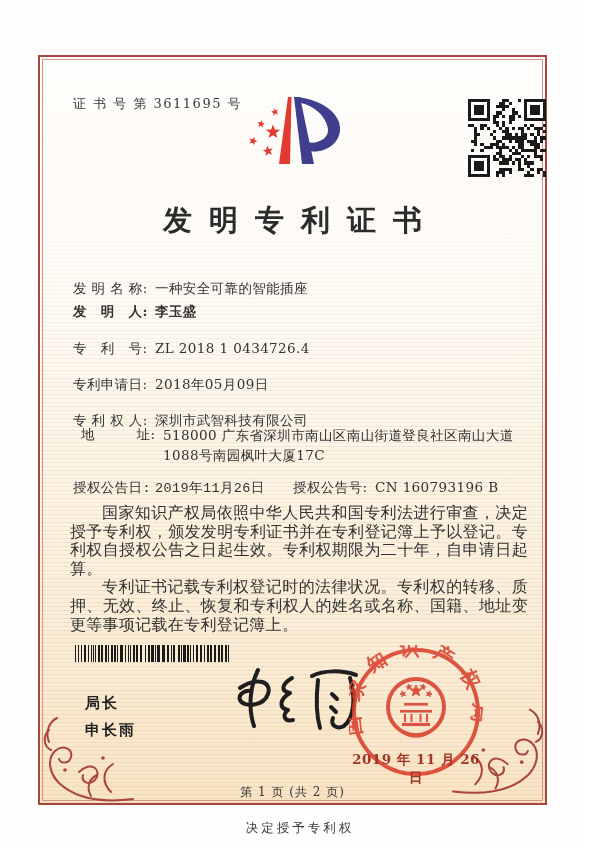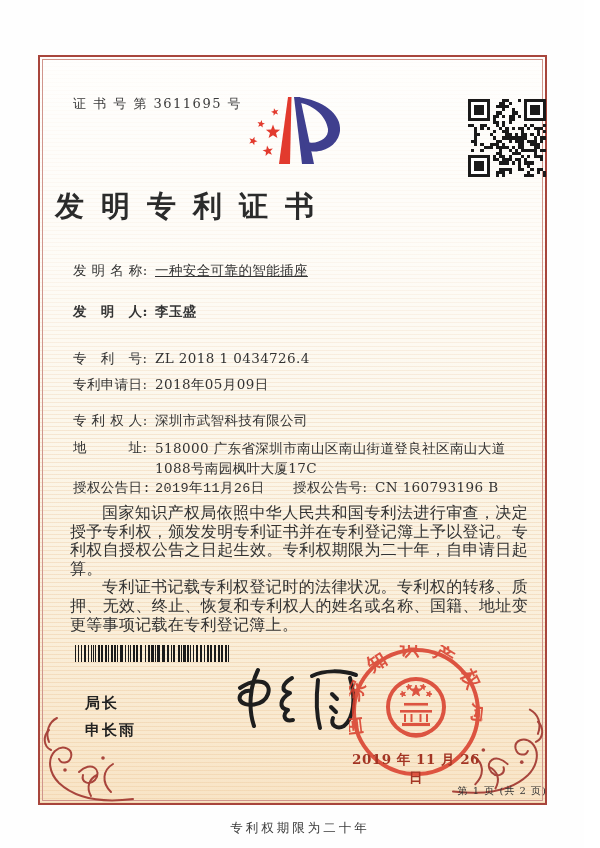--- a/index.html
+++ b/index.html
@@ -20,41 +20,41 @@
       repeating-linear-gradient(0deg, rgba(221,163,105,.28) 0px, rgba(221,163,105,.28) 1px,
         rgba(255,255,255,0) 1px, rgba(255,255,255,0) 4px);
   }
   .frame::before{
     content:""; position:absolute; inset:2px;
     border:1px solid #d0958c; pointer-events:none;
   }
   .abs{position:absolute;}
   .cert-no{left:73px; top:95px; font-size:13px; letter-spacing:1.5px; color:#3a3a3a;}
   .title{
-    left:38px; top:187px; width:509px; 
+    left:38px; top:201px; width:509px; text-align:center;
     font-size:29px; font-weight:700; letter-spacing:17px; text-indent:17px; color:#2b2b2b;
   }
   .field-row{left:73px; font-size:13.5px; color:#333; letter-spacing:.4px; white-space:nowrap;}
   .flabel{display:inline-block; width:82px; white-space:nowrap;}
   .fvalue{letter-spacing:.4px;}
   .addr-value{
     display:inline-block; width:380px; white-space:normal;
     line-height:19.5px; vertical-align:top; letter-spacing:.4px;
   }
   .paras{left:70px; top:504px; width:458px; font-size:16px; line-height:18.6px;
     text-align:justify; color:#333;}
   .paras p{margin:0; text-indent:2em; letter-spacing:.3px;}
   .director{font-family:"DejaVu Sans","Liberation Sans",sans-serif;
     font-weight:700; font-size:15px; color:#222; letter-spacing:2px;}
   .seal-date{
     left:347px; top:751px; width:138px; text-align:center;
     font-size:13.5px; font-weight:600; color:#a33524; letter-spacing:.5px; z-index:4;
   }
-  .page-info{left:38px; top:784px; width:509px; text-align:right;
-    font-size:10px; color:#333; letter-spacing:1px; z-index:2;}
+  .page-info{left:38px; top:784px; width:509px; text-align:center;
+    font-size:12px; color:#333; letter-spacing:1px; z-index:2;}
   .back-note{left:0; top:820px; width:600px; text-align:center;
     font-size:12.5px; color:#3a3a3a; letter-spacing:3px;}
   svg{display:block;}
   .qr-svg rect{shape-rendering:crispEdges;}
 </style>
 </head>
 <body>
 
 <div class="page">
 
@@ -265,36 +265,36 @@
         <rect x="11" y="24" width="1" height="1" fill="#1a1a1a"></rect>
         <rect x="18" y="24" width="1" height="1" fill="#1a1a1a"></rect>
         <rect x="19" y="24" width="1" height="1" fill="#1a1a1a"></rect>
         <rect x="20" y="24" width="1" height="1" fill="#1a1a1a"></rect>
         <rect x="24" y="24" width="1" height="1" fill="#1a1a1a"></rect>
       </g>
   </svg>
 
   <div class="abs title">发明专利证书</div>
 
-  <div class="abs field-row" style="top:262px;text-decoration:underline;">
+  <div class="abs field-row" style="top:280px;">
     <span class="flabel">发 明 名 称:</span><span class="fvalue">一种安全可靠的智能插座</span>
   </div>
   <div class="abs field-row" style="top:303px;font-weight:bold;">
     <span class="flabel">发　明　人:</span><span class="fvalue">李玉盛</span>
   </div>
-  <div class="abs field-row" style="top:340px;margin-top:10px;">
+  <div class="abs field-row" style="top:340px;">
     <span class="flabel">专　利　号:</span><span class="fvalue">ZL 2018 1 0434726.4</span>
   </div>
   <div class="abs field-row" style="top:376px;">
     <span class="flabel">专利申请日:</span><span class="fvalue">2018年05月09日</span>
   </div>
   <div class="abs field-row" style="top:412px;">
     <span class="flabel">专 利 权 人:</span><span class="fvalue">深圳市武智科技有限公司</span>
   </div>
-  <div class="abs field-row" style="top:439px;">
+  <div class="abs field-row" style="top:426px;margin-left:8px;">
     <span class="flabel" style="vertical-align:top;">地　　　址:</span><span class="addr-value">518000 广东省深圳市南山区南山街道登良社区南山大道1088号南园枫叶大厦17C</span>
   </div>
   <div class="abs field-row" style="top:479px;font-family:Liberation Mono, monospace;">
     <span class="flabel">授权公告日:</span><span class="fvalue">2019年11月26日</span>
   </div>
   <div class="abs field-row" style="top:479px;left:293px;">
     <span class="flabel">授权公告号:</span><span class="fvalue">CN 160793196 B</span>
   </div>
 
   <div class="abs paras">
@@ -418,15 +418,15 @@
       <path d="M70,80 C60,70 62,58 72,52"></path>
       <path d="M50,84 C45,75 48,67 56,63"></path>
       <path d="M8,30 C4,20 8,10 16,6"></path>
       <path d="M10,38 C2,34 2,24 8,18"></path>
       <circle cx="24" cy="58" r="1.8" fill="#a8453c" stroke="none"></circle>
       <circle cx="62" cy="46" r="1.8" fill="#a8453c" stroke="none"></circle>
     </g>
   </svg>
 
   <div class="abs page-info">第 1 页 (共 2 页)</div>
-  <div class="abs back-note">专利权期限为二十年</div>
+  <div class="abs back-note">决定授予专利权</div>
 
 </div>
 
 </body></html>

